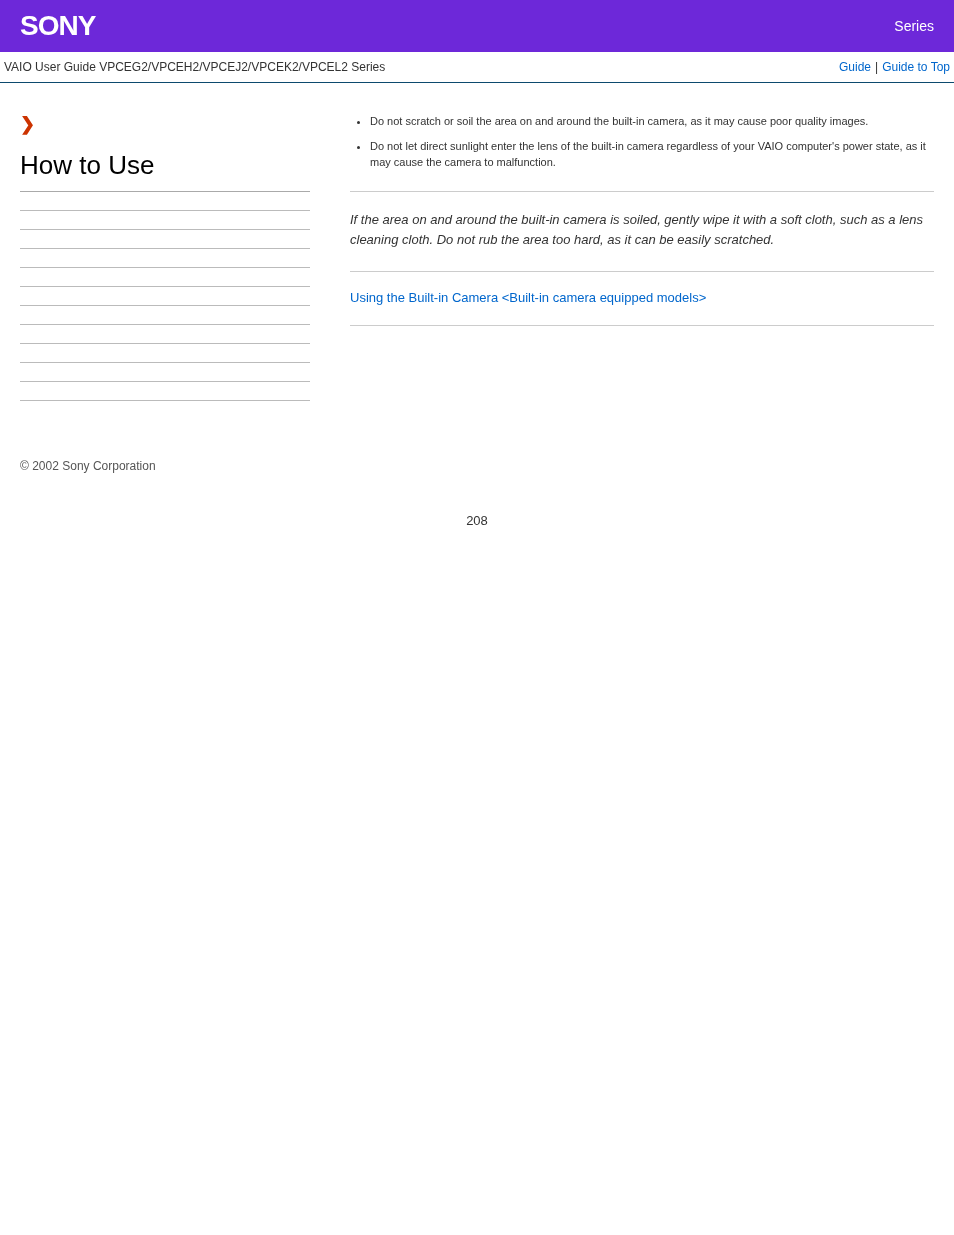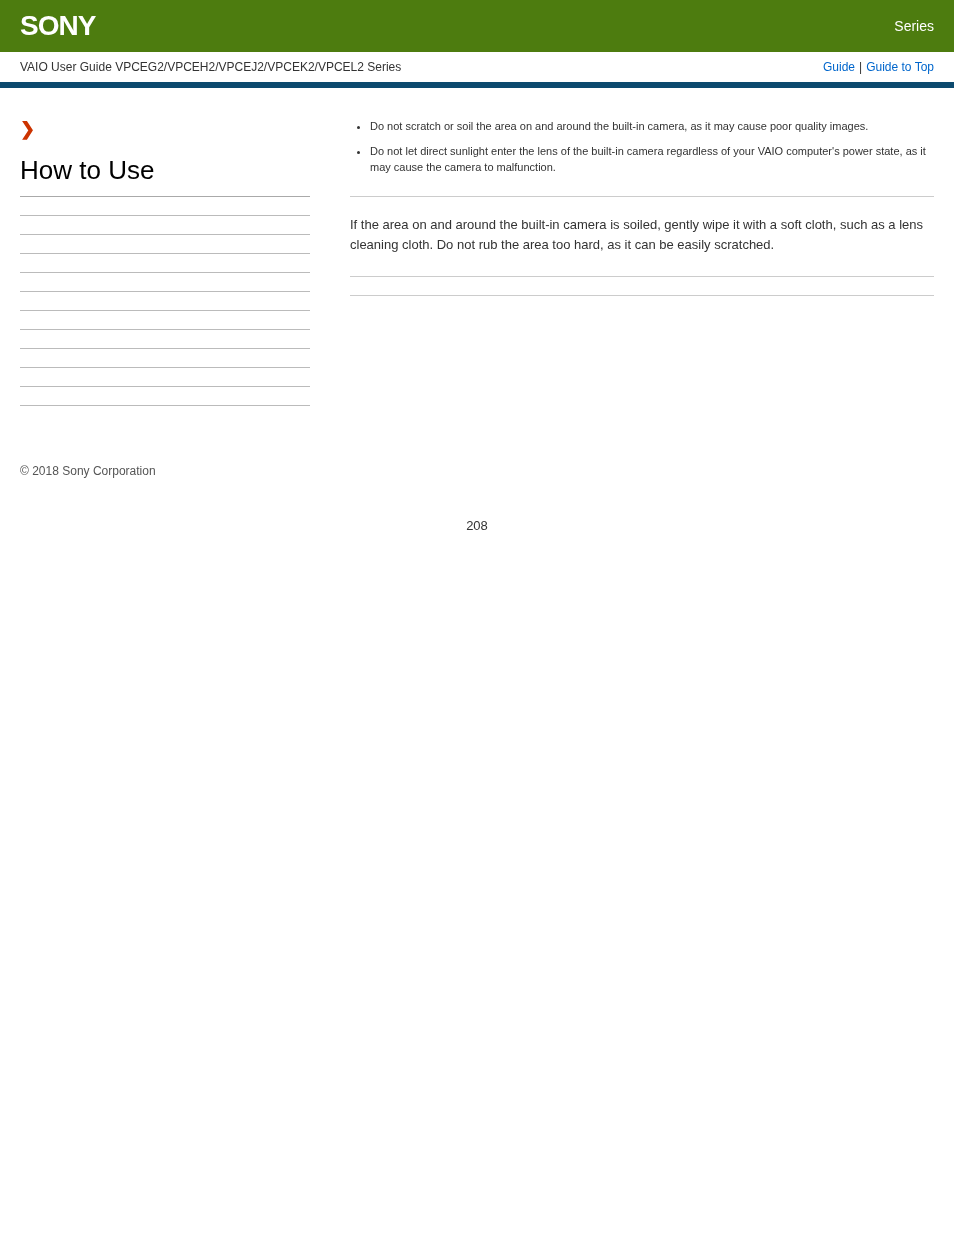--- a/index.html
+++ b/index.html
@@ -12,21 +12,21 @@
       font-family: Arial, Helvetica, sans-serif;
       font-size: 13px;
       color: #333;
       background: #fff;
       width: 954px;
       min-height: 1235px;
     }
 
     
     .header {
-      background: #4d7c0f;
+      background: #6d28d9;
       display: flex;
       align-items: center;
       justify-content: space-between;
       padding: 0 20px;
       height: 52px;
     }
 
     .sony-logo {
       color: #fff;
       font-size: 28px;
@@ -41,22 +41,22 @@
       background: none;
       border: none;
       cursor: pointer;
     }
 
     
     .nav-bar {
       display: flex;
       align-items: center;
       justify-content: space-between;
-      padding: 8px 20px;
-      border-bottom: 6px solid #0c4a6e;
+      padding: 8px 4px;
+      border-bottom: 1px solid #0c4a6e;
       font-size: 12px;
     }
 
     .nav-title {
       color: #333;
       font-size: 12px;
     }
 
     .nav-links {
       display: flex;
@@ -145,20 +145,21 @@
       border: none;
       border-top: 1px solid #ccc;
       margin: 18px 0;
     }
 
     .content-paragraph {
       font-size: 13px;
       line-height: 1.6;
       color: #333;
       margin: 15px 0;
+      font-style: italic;
     }
 
     .content-link {
       color: #0066cc;
       text-decoration: none;
       cursor: pointer;
       font-size: 13px;
     }
 
     
@@ -227,23 +228,26 @@
     </div>
 
     <hr class="content-divider">
 
     <div class="content-section">
       <p class="content-paragraph">If the area on and around the built-in camera is soiled, gently wipe it with a soft cloth, such as a lens cleaning cloth. Do not rub the area too hard, as it can be easily scratched.</p>
     </div>
 
     <hr class="content-divider">
 
+    <div class="content-section">
+      <a class="content-link">Using the Built-in Camera &lt;Built-in camera equipped models&gt;</a>
+    </div>
 
     <hr class="content-divider">
 
   </div>
 </div>
 
 <div class="footer">
-  <span>© 2018 Sony Corporation</span>
+  <span>© 2002 Sony Corporation</span>
 </div>
 
 <div class="page-number">208</div>
 
 </body></html>

